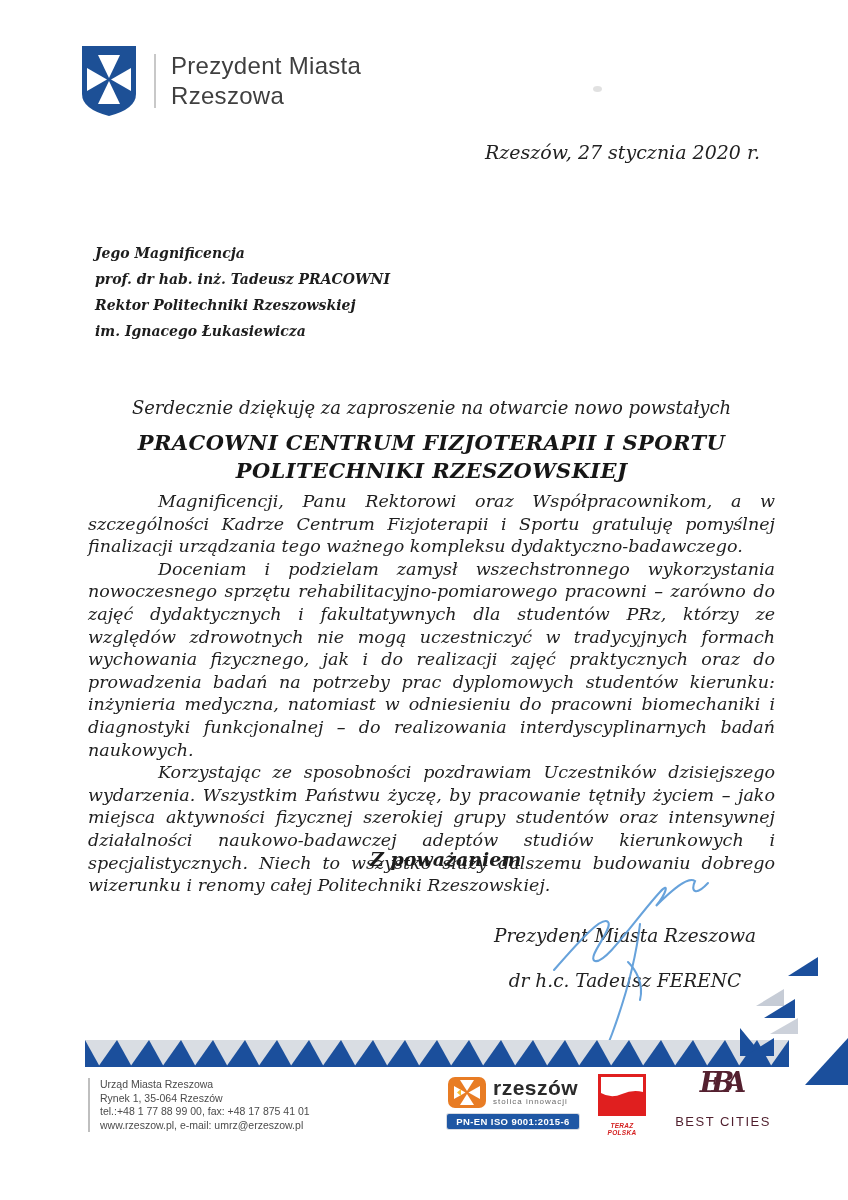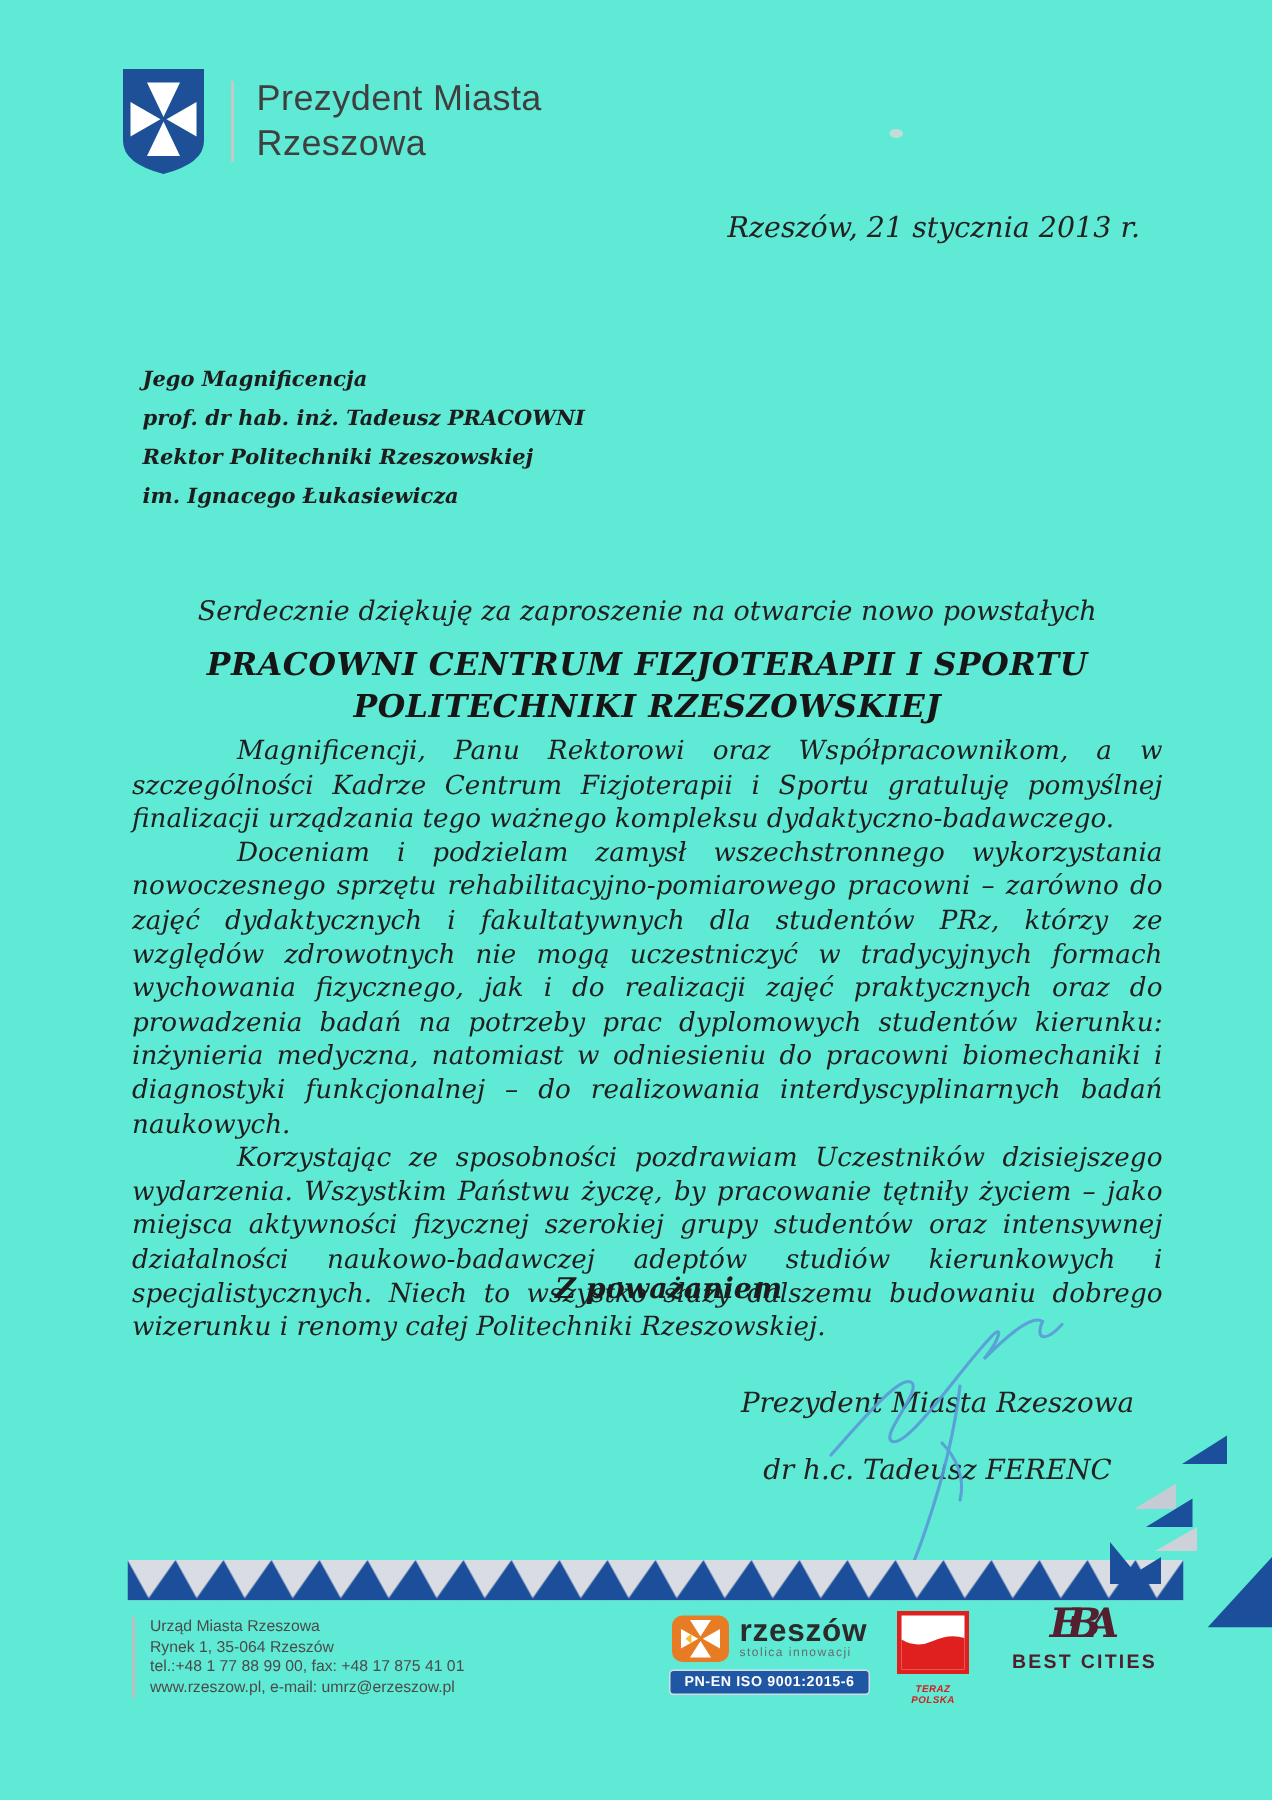--- a/index.html
+++ b/index.html
@@ -1,18 +1,18 @@
 <!DOCTYPE html>
 <html lang="pl"><head>
 <meta charset="utf-8">
 <style>
   html,body{margin:0;padding:0;background:#e8e8e8;}
   .page{
     position:relative;width:848px;height:1200px;margin:0 auto;
-    background:#5eead4;overflow:hidden;
+    background:#ffffff;overflow:hidden;
     font-family:"DejaVu Serif",serif;color:#2a2a2a;
   }
   
   .header{position:absolute;left:80px;top:44px;display:flex;align-items:center;}
   .crest{width:58px;height:74px;flex:0 0 auto;}
   .header-divider{width:2px;height:54px;background:#c8c8c8;margin:0 15px 0 16px;}
   .org-name{
     font-family:"Liberation Sans",sans-serif;font-size:24px;line-height:30px;
     color:#3f3f3f;letter-spacing:0.3px;font-weight:400;
   }
@@ -69,22 +69,22 @@
   }
   .footer-logo-tp{position:absolute;left:596px;top:1074px;width:52px;text-align:center;
     font-family:"Liberation Sans",sans-serif;}
   .tp-label{font-size:6.5px;color:#d42020;font-style:italic;font-weight:bold;margin-top:2px;letter-spacing:0.3px;}
   .footer-logo-bc{position:absolute;left:668px;top:1068px;width:110px;text-align:center;color:#54202f;}
   .bc-monogram{
     font-family:"DejaVu Serif",serif;font-style:italic;font-weight:bold;
     font-size:27px;line-height:30px;letter-spacing:-9px;padding-right:9px;
   }
   .bc-label{
-    font-family:"Liberation Sans",sans-serif;font-weight:bold;font-size:13px;
-    letter-spacing:1.5px;color:#4f1e2d;margin-top:2px;
+    font-family:"Liberation Sans",sans-serif;font-weight:normal;font-size:13px;
+    letter-spacing:1.5px;color:#4f1e2d;margin-top:16px;
   }
 </style>
 </head>
 <body>
 
 <div class="page">
 
   <div class="header">
     <svg class="crest" viewBox="0 0 58 74">
       <path d="M2 2 h54 v48 q0 15 -27 22 q-27 -7 -27 -22 Z" fill="#1d5096"></path>
@@ -95,21 +95,21 @@
     </svg>
     <div class="header-divider"></div>
     <div class="org-name">
       <div>Prezydent Miasta</div>
       <div>Rzeszowa</div>
     </div>
   </div>
 
   <div class="artifact"></div>
 
-  <div class="dateline">Rzeszów, 21 stycznia 2013 r.</div>
+  <div class="dateline">Rzeszów, 27 stycznia 2020 r.</div>
 
   <div class="addressee">
     <div>Jego Magnificencja</div>
     <div>prof. dr hab. inż. Tadeusz PRACOWNI</div>
     <div>Rektor Politechniki Rzeszowskiej</div>
     <div>im. Ignacego Łukasiewicza</div>
   </div>
 
   <div class="intro-block">
     <div class="intro-line">Serdecznie dziękuję za zaproszenie na otwarcie nowo powstałych</div>

